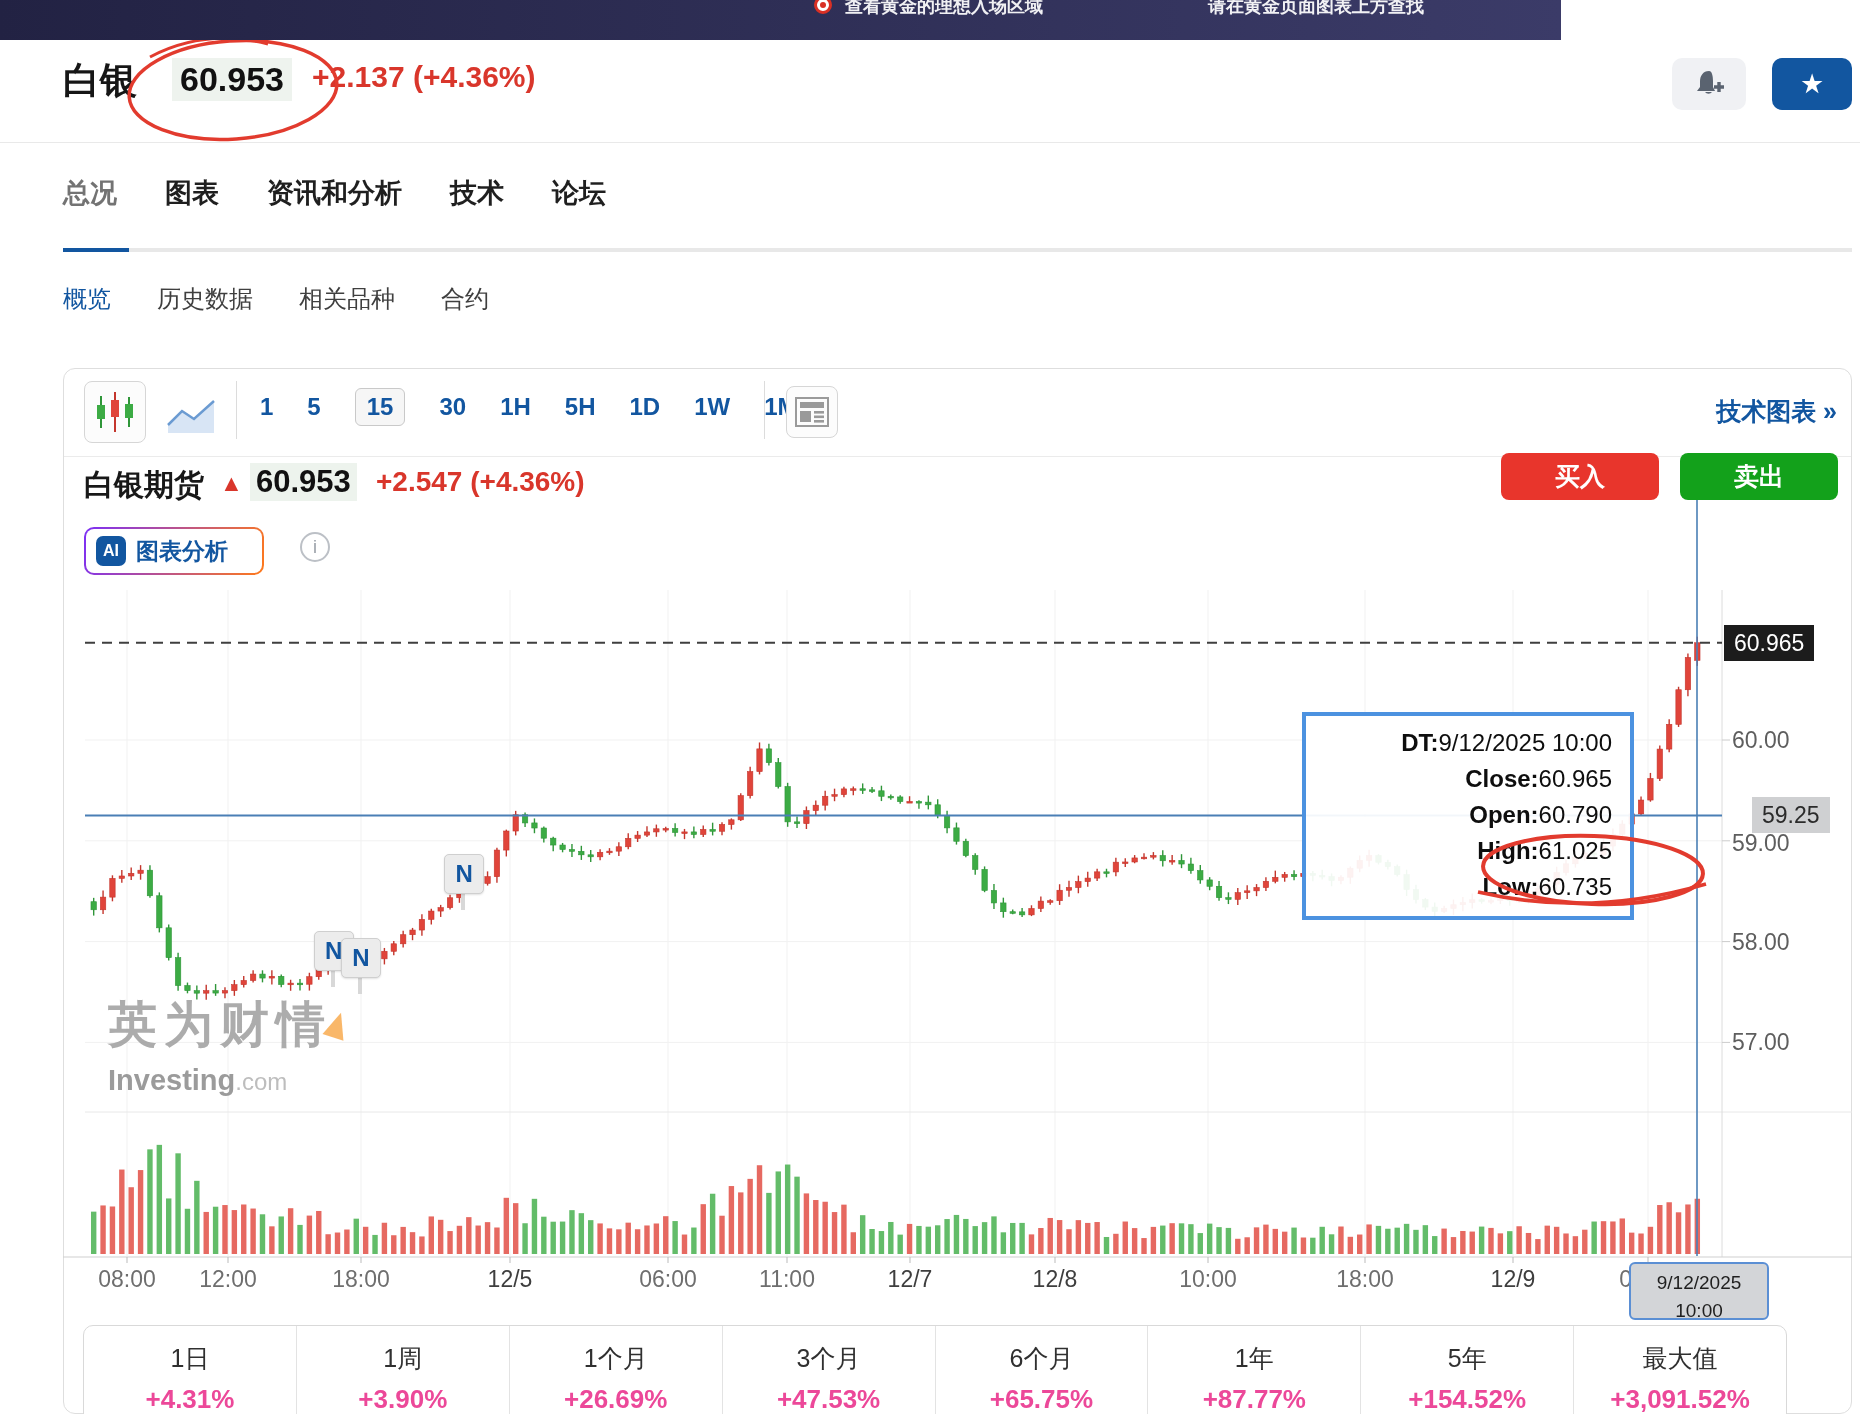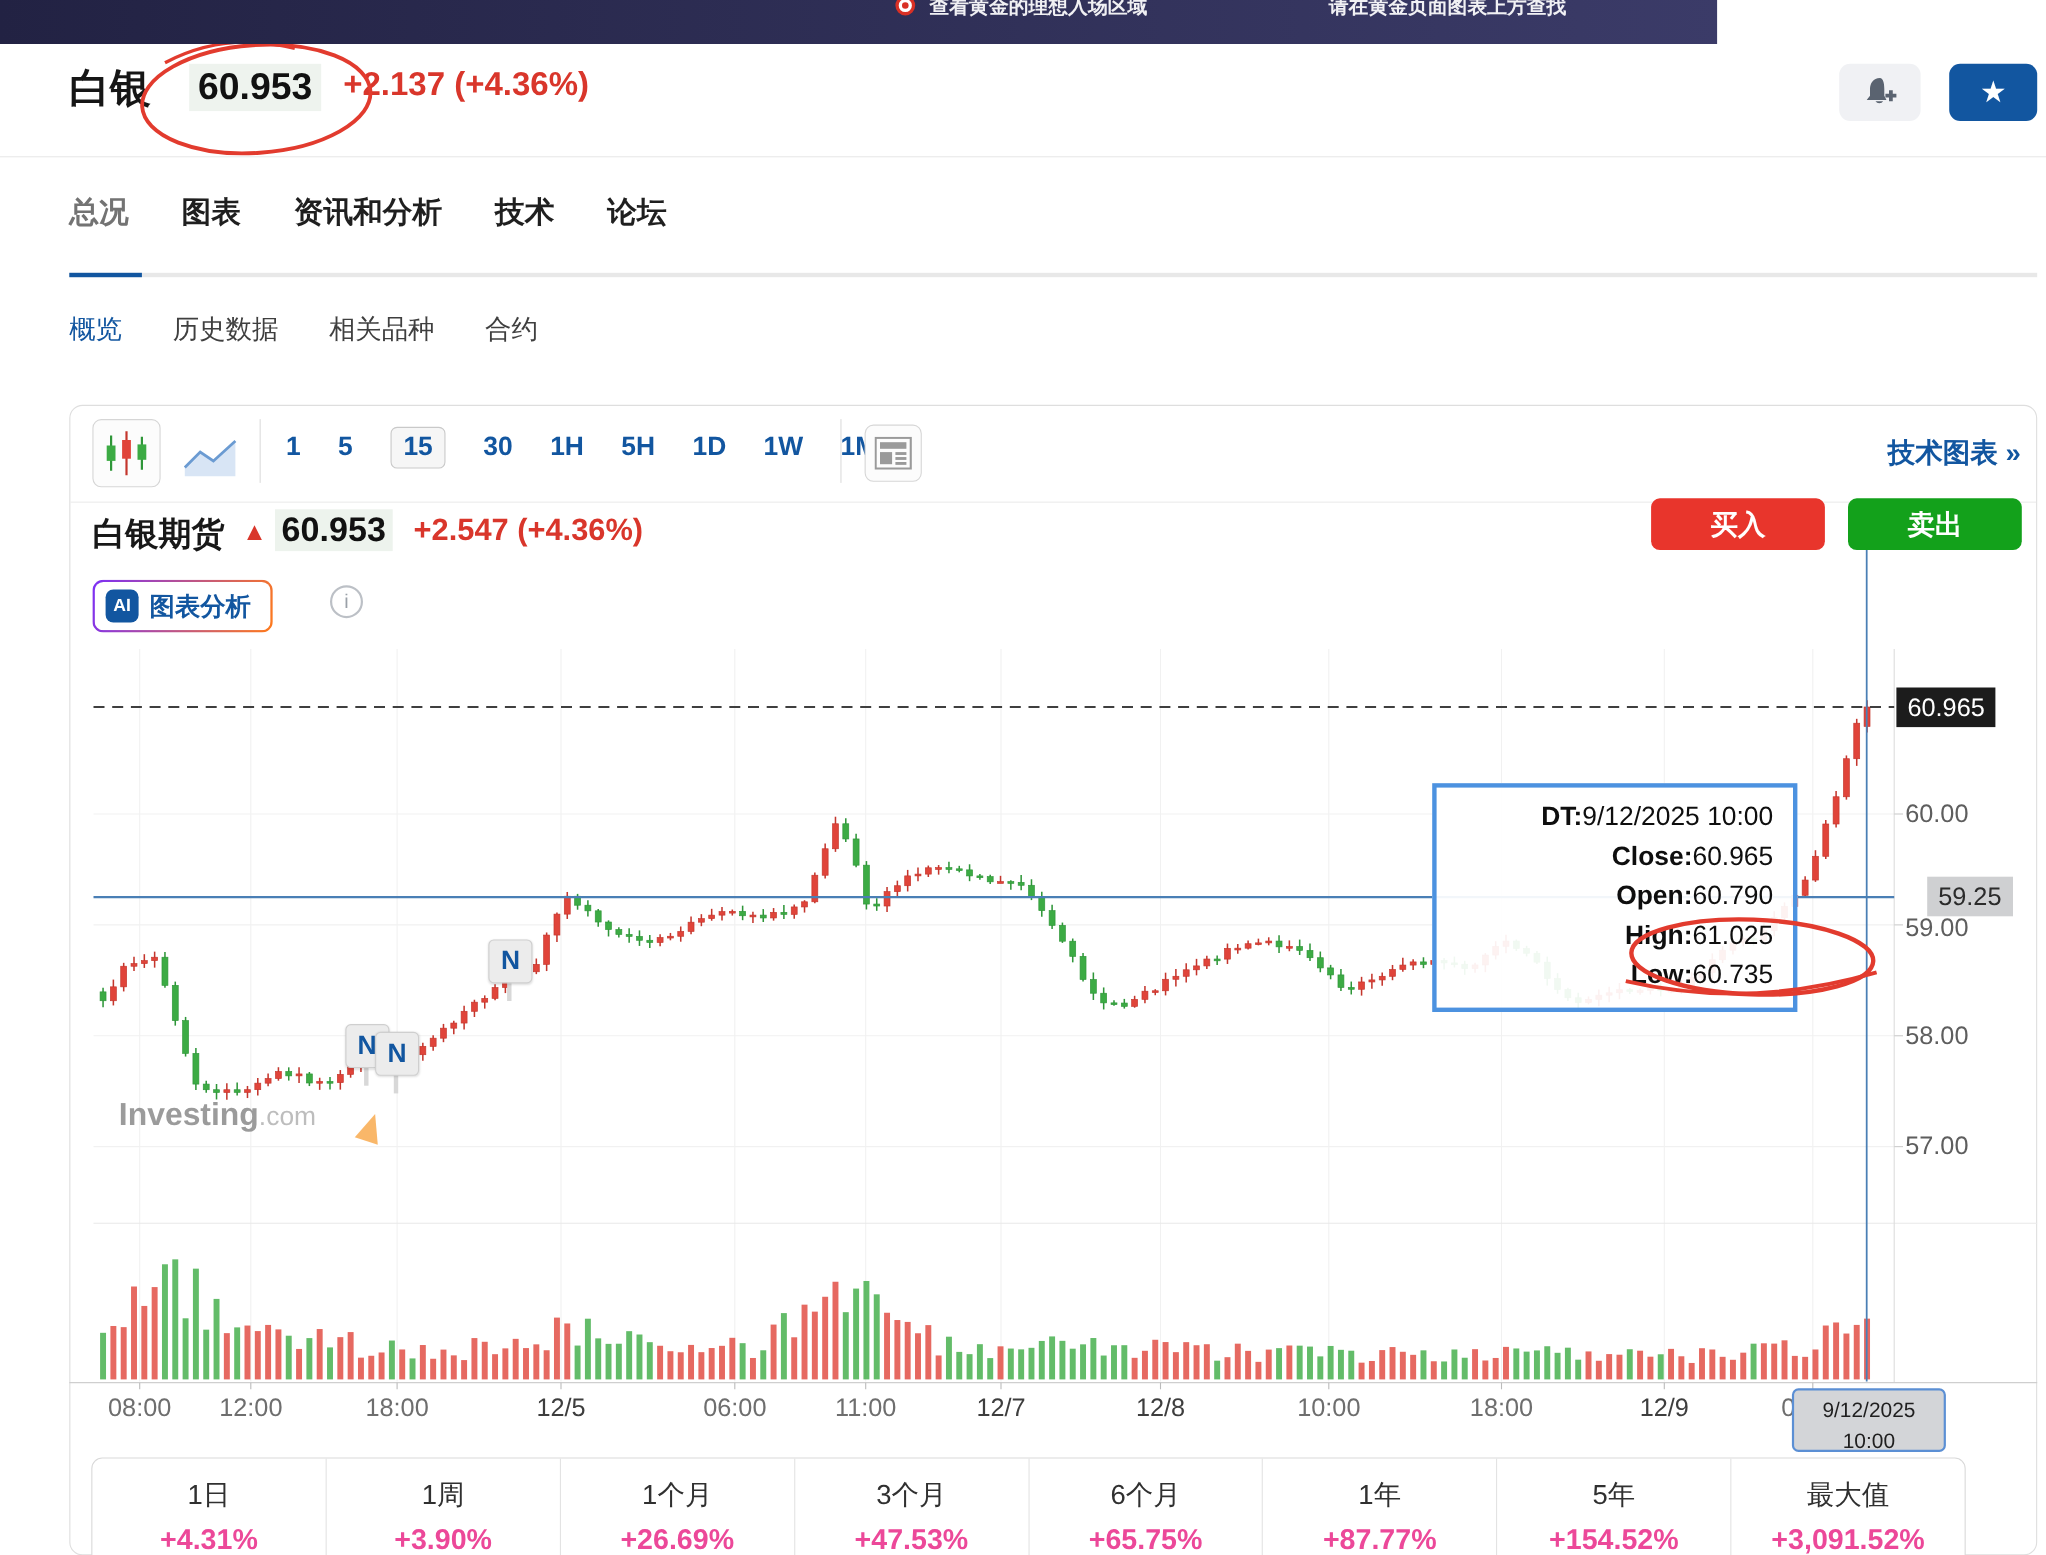--- a/index.html
+++ b/index.html
@@ -52,21 +52,21 @@
   .q-name{position:absolute;left:20px;top:96px;font-size:30px;font-weight:bold;color:#181818;}
   .q-arrow{position:absolute;left:156px;top:101px;font-size:23px;color:#d9362b;}
   .q-price{position:absolute;left:186px;top:94px;font-size:31px;font-weight:bold;color:#111;background:#edf3ed;padding:1px 6px;}
   .q-change{position:absolute;left:312px;top:97px;font-size:28px;font-weight:bold;color:#d9362b;white-space:nowrap;}
   .trade-btn{position:absolute;top:84px;width:158px;height:47px;border-radius:8px;color:#fff;
              font-size:25px;font-weight:bold;display:flex;align-items:center;justify-content:center;cursor:pointer;}
   .buy{left:1437px;background:#e8352c;}
   .sell{left:1616px;background:#13a11b;}
   .ai-pill{position:absolute;left:20px;top:158px;height:44px;border:2px solid transparent;border-radius:10px;
            background:linear-gradient(#fff,#fff) padding-box,linear-gradient(110deg,#7b2ff7,#ff7a1a) border-box;
-           display:flex;align-items:center;gap:10px;padding:0 18px 0 10px;cursor:pointer;}
+           display:flex;align-items:center;gap:10px;padding:0 34px 0 10px;cursor:pointer;}
   .ai-badge{width:30px;height:30px;background:#1256a0;border-radius:7px;color:#fff;font-size:16px;font-weight:bold;
             display:flex;align-items:center;justify-content:center;}
   .ai-label{color:#1256a0;font-size:23px;font-weight:bold;}
   .info-ic{position:absolute;left:236px;top:163px;width:30px;height:30px;border:2px solid #bcc0c6;border-radius:50%;
            color:#9aa0a8;font-size:18px;display:flex;align-items:center;justify-content:center;box-sizing:border-box;cursor:pointer;}
 
   
   svg.layer{position:absolute;left:0;top:0;pointer-events:none;}
   #gridsvg{z-index:2;} .watermark{z-index:3;} #candlesvg{z-index:4;}
   .watermark{position:absolute;left:108px;top:992px;opacity:.78;}
@@ -243,21 +243,21 @@
       <line x1="1208" y1="1257" x2="1208" y2="1263" stroke="#bbb" stroke-width="1"></line>
       <line x1="1365" y1="1257" x2="1365" y2="1263" stroke="#bbb" stroke-width="1"></line>
       <line x1="1513" y1="1257" x2="1513" y2="1263" stroke="#bbb" stroke-width="1"></line>
       <line x1="1648" y1="1257" x2="1648" y2="1263" stroke="#bbb" stroke-width="1"></line>
       <line x1="1722" y1="740" x2="1730" y2="740" stroke="#ccc" stroke-width="1"></line>
       <line x1="1722" y1="840.8" x2="1730" y2="840.8" stroke="#ccc" stroke-width="1"></line>
       <line x1="1722" y1="941.6" x2="1730" y2="941.6" stroke="#ccc" stroke-width="1"></line>
       <line x1="1722" y1="1042.4" x2="1730" y2="1042.4" stroke="#ccc" stroke-width="1"></line>
     </svg>
   <div class="watermark">
-    <div class="wm-cn">
+    <div class="wm-cn"><span>英为财情</span>
       <span class="wm-accent"></span>
     </div>
     <div class="wm-en"><span style="font-size:29px;font-weight:bold;color:#7f7f7f;">Investing</span><span>.com</span></div>
   </div>
   <svg id="candlesvg" class="layer" width="1860" height="1414">
       <line x1="93.68895348837209" y1="897.8475189363563" x2="93.68895348837209" y2="915.5782323317957" stroke="#2f9639" stroke-width="1.4"></line>
       <rect x="90.98895348837209" y="901.7014112617521" width="5.4" height="8.06399999999985" fill="#3cab44" stroke="#2f9639" stroke-width="0.6"></rect>
       <rect x="90.98895348837209" y="1211.6500771633232" width="5.4" height="42.34992283667671" fill="#3cab44" opacity="0.8"></rect>
       <line x1="103.06686046511628" y1="890.5175251617011" x2="103.06686046511628" y2="914.031315397704" stroke="#c4362d" stroke-width="1.4"></line>
       <rect x="100.36686046511628" y="897.1301207801672" width="5.4" height="12.635290481584775" fill="#e0443a" stroke="#c4362d" stroke-width="0.6"></rect>

